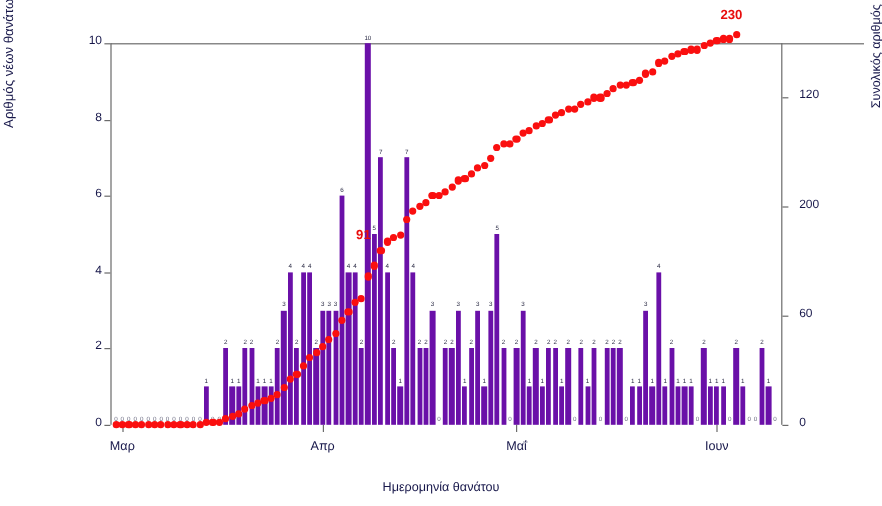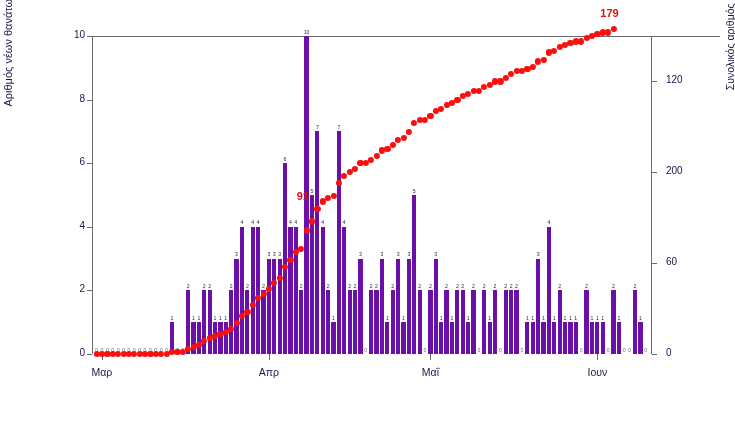--- a/index.html
+++ b/index.html
@@ -62,20 +62,21 @@
     transform:translateX(-50%);}
 </style>
 </head>
 <body>
 
 <div id="page">
 
 
   <div class="ylabel-left">Αριθμός νέων θανάτων</div>
   <div class="ylabel-right">Συνολικός αριθμός θανάτων</div>
+  <div class="xlabel">Ημερομηνία θανάτου</div>
 
   <div id="plot">
     <div class="axis-line" id="yaxis-left"></div>
     <div class="axis-line" id="yaxis-right"></div>
     <div id="xaxis"></div>
 
     <div id="yticks-left">
         <div class="axis-line ytick ytick-l" style="top: 318px;"></div>
         <div class="ytick-label ytl-left" style="top: 311px;">0</div>
         <div class="axis-line ytick ytick-l" style="top: 254.4px;"></div>
@@ -383,18 +384,18 @@
         <div class="dot" style="left: 473.038px; top: 9.08571px; background: rgb(250, 15, 15);"></div>
         <div class="dot" style="left: 478.423px; top: 7.26857px; background: rgb(250, 15, 15);"></div>
         <div class="dot" style="left: 483.808px; top: 5.45143px; background: rgb(250, 15, 15);"></div>
         <div class="dot" style="left: 489.192px; top: 5.45143px; background: rgb(250, 15, 15);"></div>
         <div class="dot" style="left: 494.577px; top: 1.81714px; background: rgb(250, 15, 15);"></div>
         <div class="dot" style="left: 499.962px; top: 0px; background: rgb(250, 15, 15);"></div>
         <div class="dot" style="left: 505.346px; top: -1.81714px; background: rgb(250, 15, 15);"></div>
         <div class="dot" style="left: 510.731px; top: -3.63429px; background: rgb(250, 15, 15);"></div>
         <div class="dot" style="left: 516.115px; top: -3.63429px; background: rgb(250, 15, 15);"></div>
         <div class="dot" style="left: 521.5px; top: -7.26857px; background: rgb(250, 15, 15);"></div>
-        <div class="endlabel" style="left: 517.5px; top: -29.2686px;">179</div>
+        <div class="endlabel" style="left: 517.5px; top: -29.2686px;">230</div>
         <div class="midlabel" style="left: 210.885px; top: 154.189px;">91</div>
       </div>
   </div>
 
 </div>
 
 </body></html>

